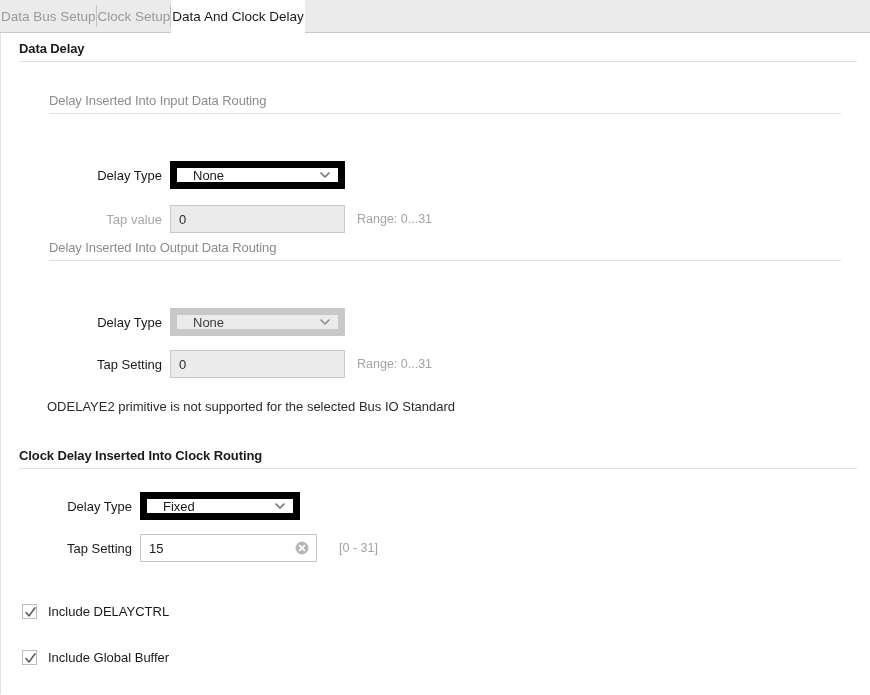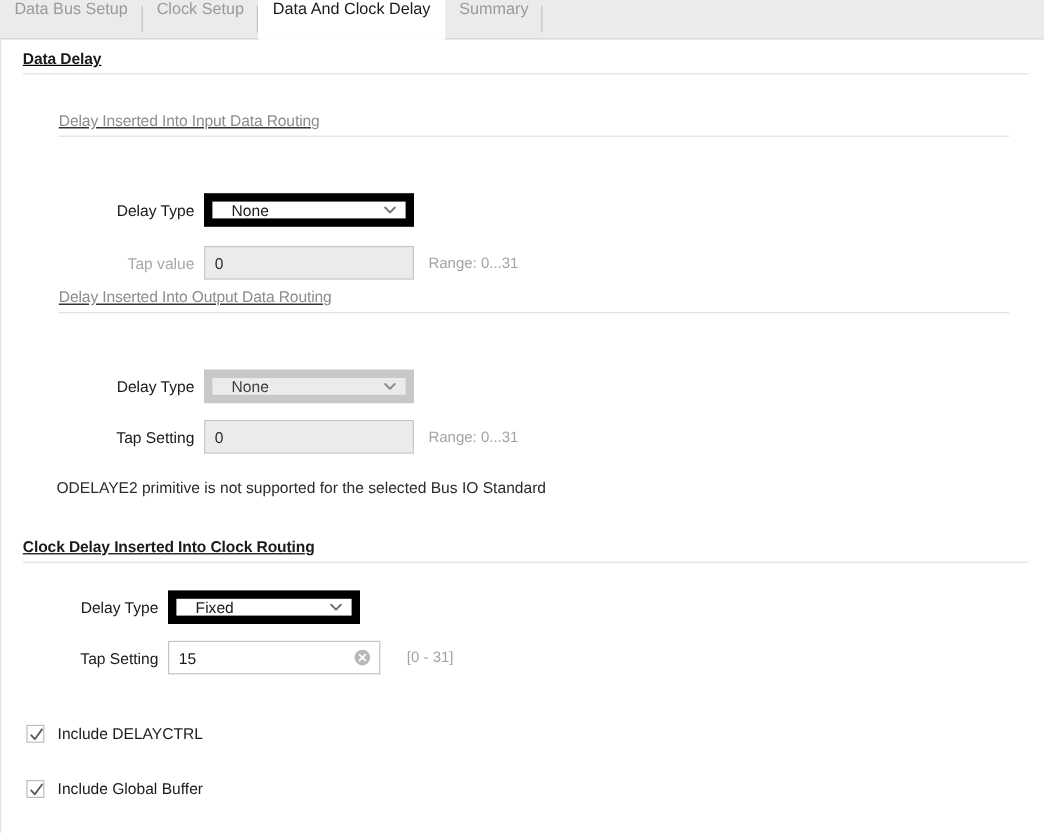--- a/index.html
+++ b/index.html
@@ -22,21 +22,22 @@
     position: relative;
     height: 33px;
     background: #ebebeb;
     border-bottom: 1px solid #c8c8c8;
     display: flex;
     align-items: stretch;
     padding: 0;
   }
   .tab {
     display: flex;
-    padding: 0 12px;
+    align-items: center;
+    padding: 0 1px;
     font-size: 13.5px;
     color: #9a9a9a;
     background: transparent;
     white-space: nowrap;
     position: relative;
     cursor: default;
   }
   .tab.sep::after {
     content: "";
     position: absolute;
@@ -60,21 +61,20 @@
   .panel {
     position: relative;
     height: 661px;
     background: #ffffff;
     border-left: 1px solid #e2e2e2;
   }
 
   
   .section {
     position: absolute;
-    text-decoration: underline;
   }
   .sect-title {
     font-size: 13px;
     font-weight: bold;
     color: #1a1a1a;
     letter-spacing: -0.1px;
     white-space: nowrap;
   }
   .sect-title.sub {
     font-weight: normal;
@@ -191,23 +191,20 @@
 
   <div class="tabstrip">
     <div class="tab sep">
       <span>Data Bus Setup</span>
     </div>
     <div class="tab sep">
       <span>Clock Setup</span>
     </div>
     <div class="tab active">
       <span>Data And Clock Delay</span>
-    </div>
-    <div class="tab sep">
-      <span>Summary</span>
     </div>
     <div class="tab-tail"></div>
   </div>
 
   <div class="panel">
 
     <div class="section" style="left:18px; top:8px; width:838px;">
       <div class="sect-title">Data Delay</div>
       <div class="rule"></div>
     </div>

